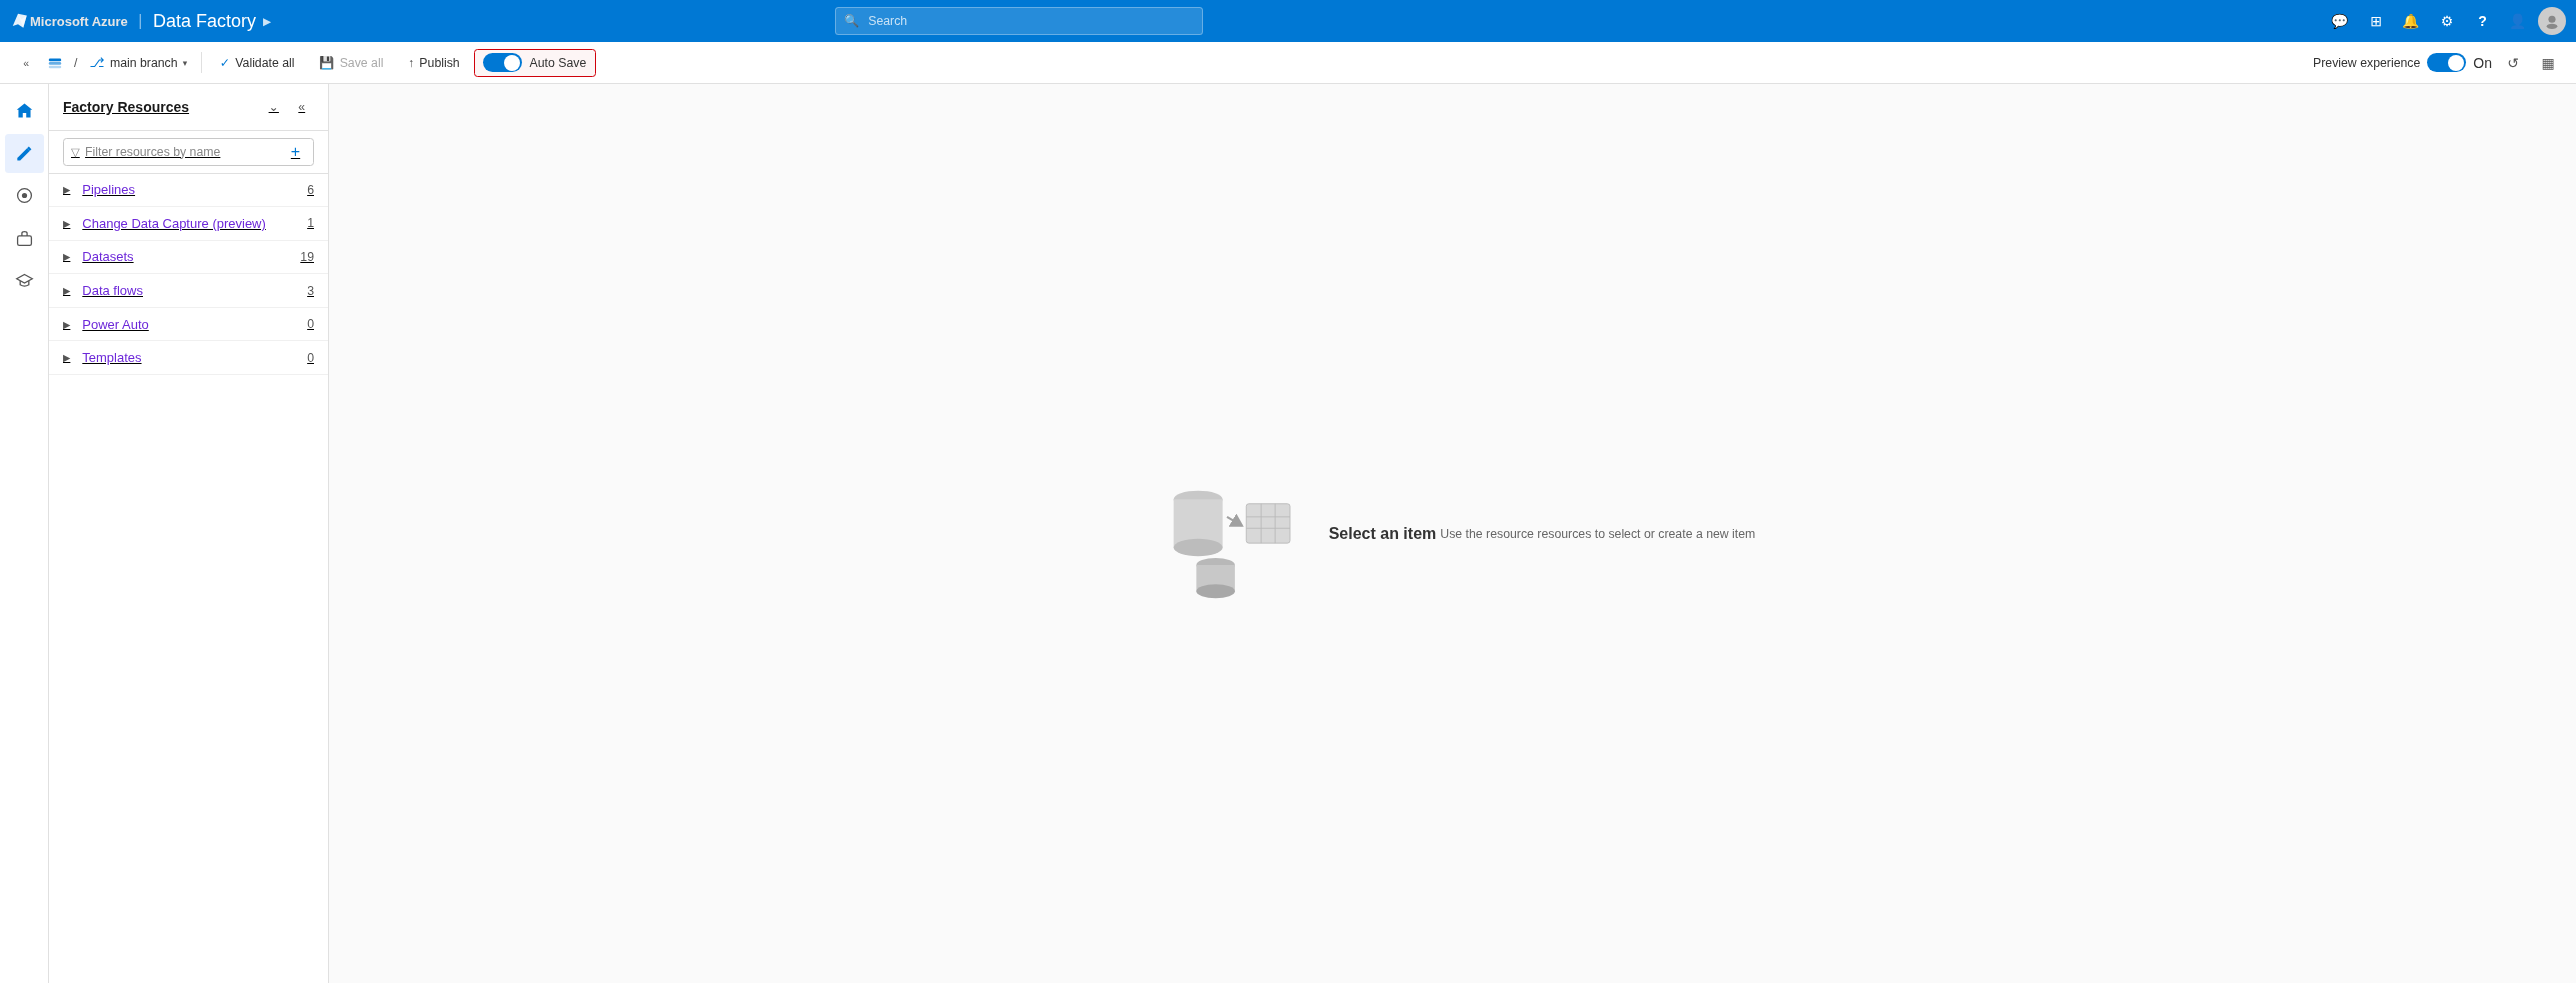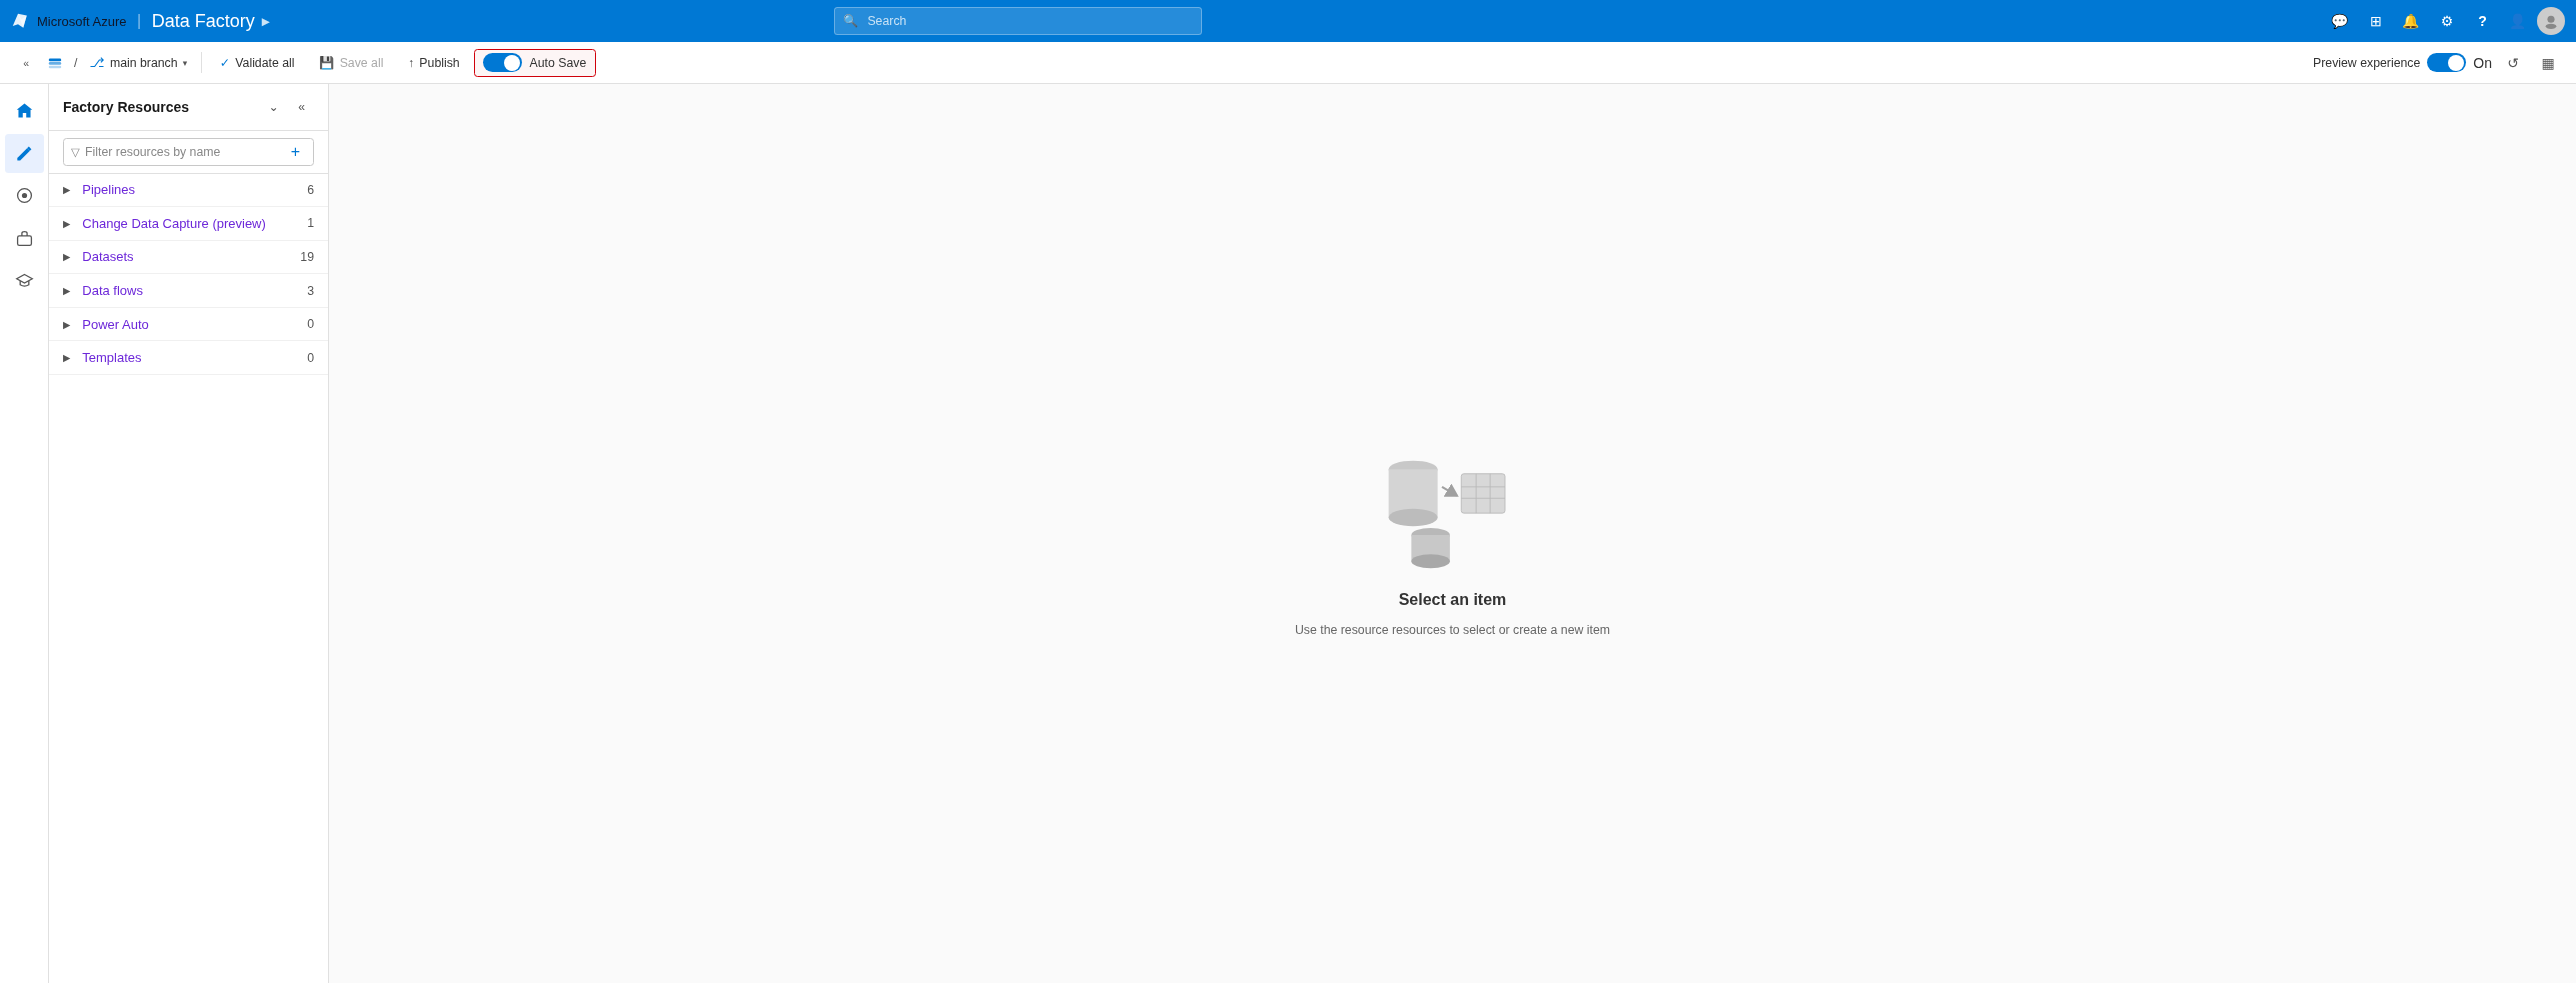--- a/index.html
+++ b/index.html
@@ -11,24 +11,24 @@
       height: 42px;
       display: flex;
       align-items: center;
       padding: 0 10.5px;
       gap: 7px;
       color: white;
     }
     .top-nav-brand {
       display: flex;
       align-items: center;
-      gap: 9px;
+      gap: 2px;
       font-size: 13px;
-      font-weight: 400;
-      color: #0f172a;
+      font-weight: 700;
+      color: #e5e5e5;
       white-space: nowrap;
     }
     .top-nav-divider {
       color: rgba(255,255,255,0.5);
       font-size: 16px;
       margin: 0 3.5px;
     }
     .top-nav-app {
       font-size: 18px;
       font-weight: 400;
@@ -271,20 +271,21 @@
     .side-nav-item.active { color: #0078d4; background: #e8f0fe; }
 
     
     .resources-panel {
       width: 280px;
       background: white;
       border-right: 0.9px solid #e0e0e0;
       display: flex;
       flex-direction: column;
       overflow: hidden;
+      text-decoration: underline;
     }
     .resources-header {
       display: flex;
       align-items: center;
       justify-content: space-between;
       padding: 10.5px 14px;
       border-bottom: 0.9px solid #e0e0e0;
     }
     .resources-title {
       font-size: 14px;
@@ -374,22 +375,22 @@
       color: #555;
     }
 
     
     .main-content {
       flex: 1;
       background: #fafafa;
       display: flex;
       align-items: center;
       justify-content: center;
-      flex-direction: column;
-      gap: 14px;
+      flex-direction: row;
+      gap: 4px;
     }
 
     
     .illustration {
       display: flex;
       align-items: center;
       justify-content: center;
       margin-bottom: 7px;
     }
 

